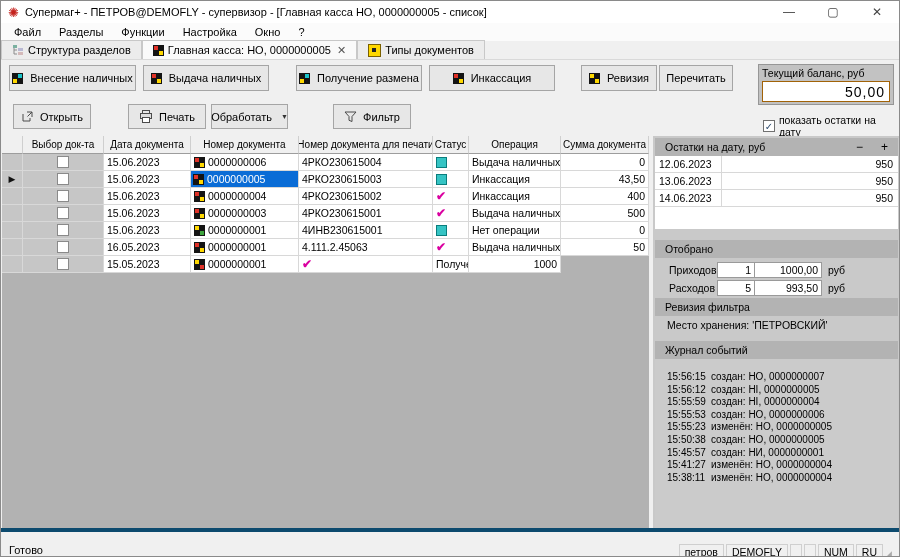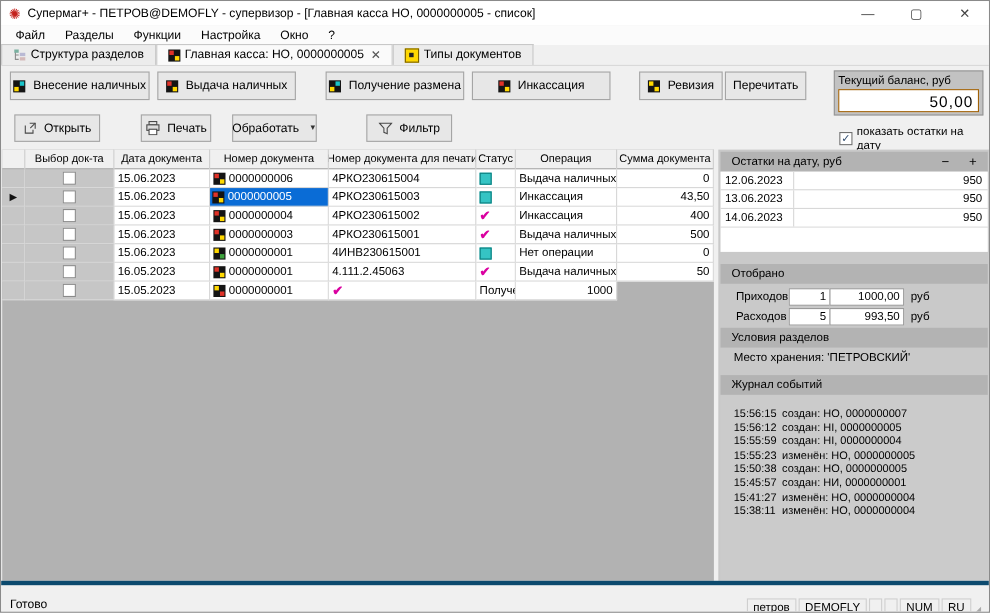--- a/index.html
+++ b/index.html
@@ -39,21 +39,21 @@
   .ico-inv .d1{left:1px;top:1px;background:#ffd800}.ico-inv .d2{right:1px;bottom:1px;background:#3da43d}
   .ico-pko .d1{left:1px;top:1px;background:#ffd800}.ico-pko .d2{right:1px;bottom:1px;background:#e03228}
   
   .toolzone{position:absolute;left:0;top:59px;width:100%;height:76px;background:#f0f0f0}
   .btn{position:absolute;height:26px;background:#e7e7e7;border:1px solid #a5a5a5;
        display:flex;align-items:center;justify-content:center;gap:7px;font-size:11px;box-sizing:border-box}
   .b1{left:8px;top:5px;width:127px}.b2{left:142px;top:5px;width:126px}
   .b3{left:295px;top:5px;width:126px}.b4{left:428px;top:5px;width:126px}
   .b5{left:580px;top:5px;width:76px}.b6{left:658px;top:5px;width:74px}
   .btn2{height:25px;top:44px;gap:6px}
-  .o1{left:12px;width:78px}.o2{left:127px;width:64px}.o3{left:210px;width:77px}.o4{left:332px;width:78px}
+  .o1{left:12px;width:78px}.o2{left:127px;width:78px}.o3{left:210px;width:77px}.o4{left:332px;width:78px}
   .dd-arrow{font-size:7px;color:#333;margin-left:3px}
   .balance{position:absolute;left:757px;top:4px;width:136px;height:41px;background:#c2c2c2;
            border:1px solid #969696;box-sizing:border-box;padding:2px 3px}
   .balance-label{font-size:10.5px}
   .balance-input{margin-top:2px;height:19px;background:#fff;border:1px solid #a16207;
                  display:flex;align-items:center;justify-content:flex-end;padding-right:4px;
                  font-size:14px;letter-spacing:1px}
   .remains-cb{position:absolute;left:762px;top:54px;display:flex;align-items:center;gap:4px;font-size:10.5px}
   .cbx{width:12px;height:12px;background:#fff;border:1px solid #707070;display:flex;
        align-items:center;justify-content:center;font-size:10px;color:#2d4a6d;box-sizing:border-box}
@@ -423,39 +423,43 @@
     <span class="unit">руб</span>
   </div>
   <div class="sumrow" style="top:144px;left:16px">
     <span class="sum-label">Расходов</span>
     <span class="fld f1">5</span>
     <span class="fld f2">993,50</span>
     <span class="unit">руб</span>
   </div>
 
   <div class="sect-hdr" style="top:162px">
-    <span>Условия разделов</span>
+    <span>Ревизия фильтра</span>
   </div>
   <div class="filter-text">Место хранения: 'ПЕТРОВСКИЙ'</div>
 
   <div class="sect-hdr" style="top:205px">
     <span>Журнал событий</span>
   </div>
   <div class="log">
     <div class="log-line">
         <span class="log-time">15:56:15</span>
         <span>создан: НО, 0000000007</span>
       </div>
     <div class="log-line">
         <span class="log-time">15:56:12</span>
         <span>создан: НІ, 0000000005</span>
       </div>
     <div class="log-line">
         <span class="log-time">15:55:59</span>
         <span>создан: НІ, 0000000004</span>
+      </div>
+    <div class="log-line">
+        <span class="log-time">15:55:53</span>
+        <span>создан: НО, 0000000006</span>
       </div>
     <div class="log-line">
         <span class="log-time">15:55:23</span>
         <span>изменён: НО, 0000000005</span>
       </div>
     <div class="log-line">
         <span class="log-time">15:50:38</span>
         <span>создан: НО, 0000000005</span>
       </div>
     <div class="log-line">

